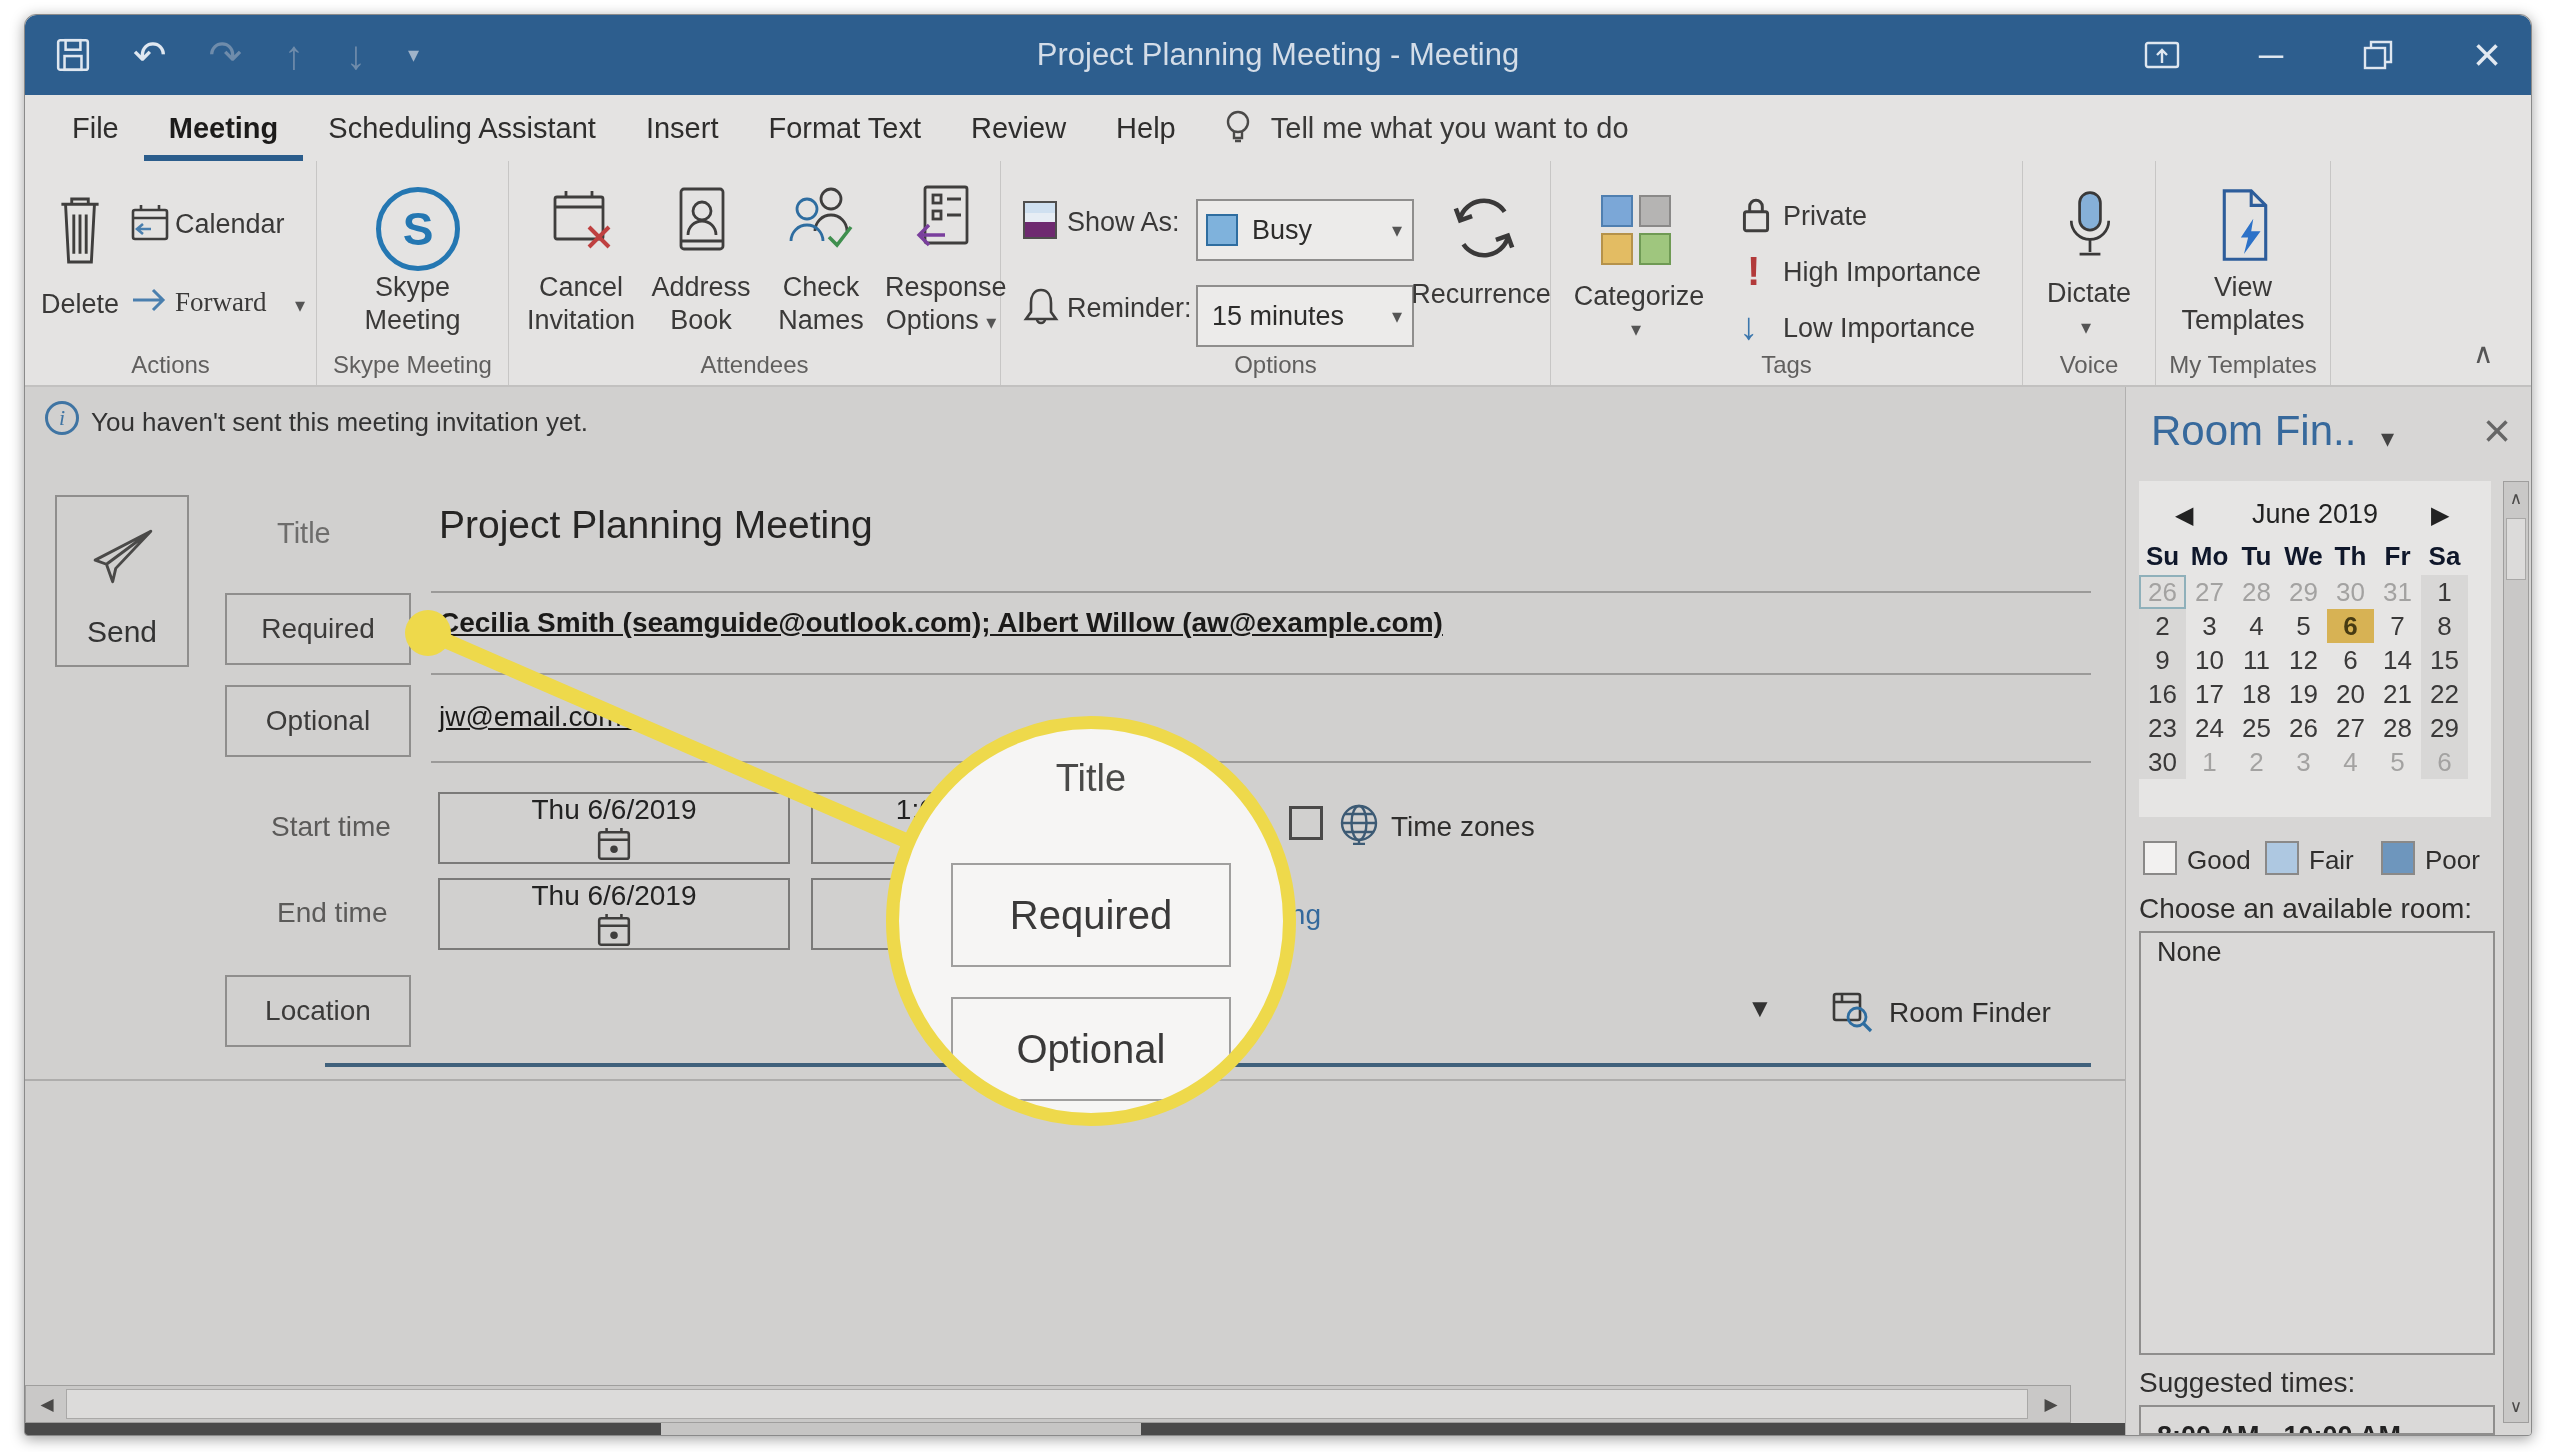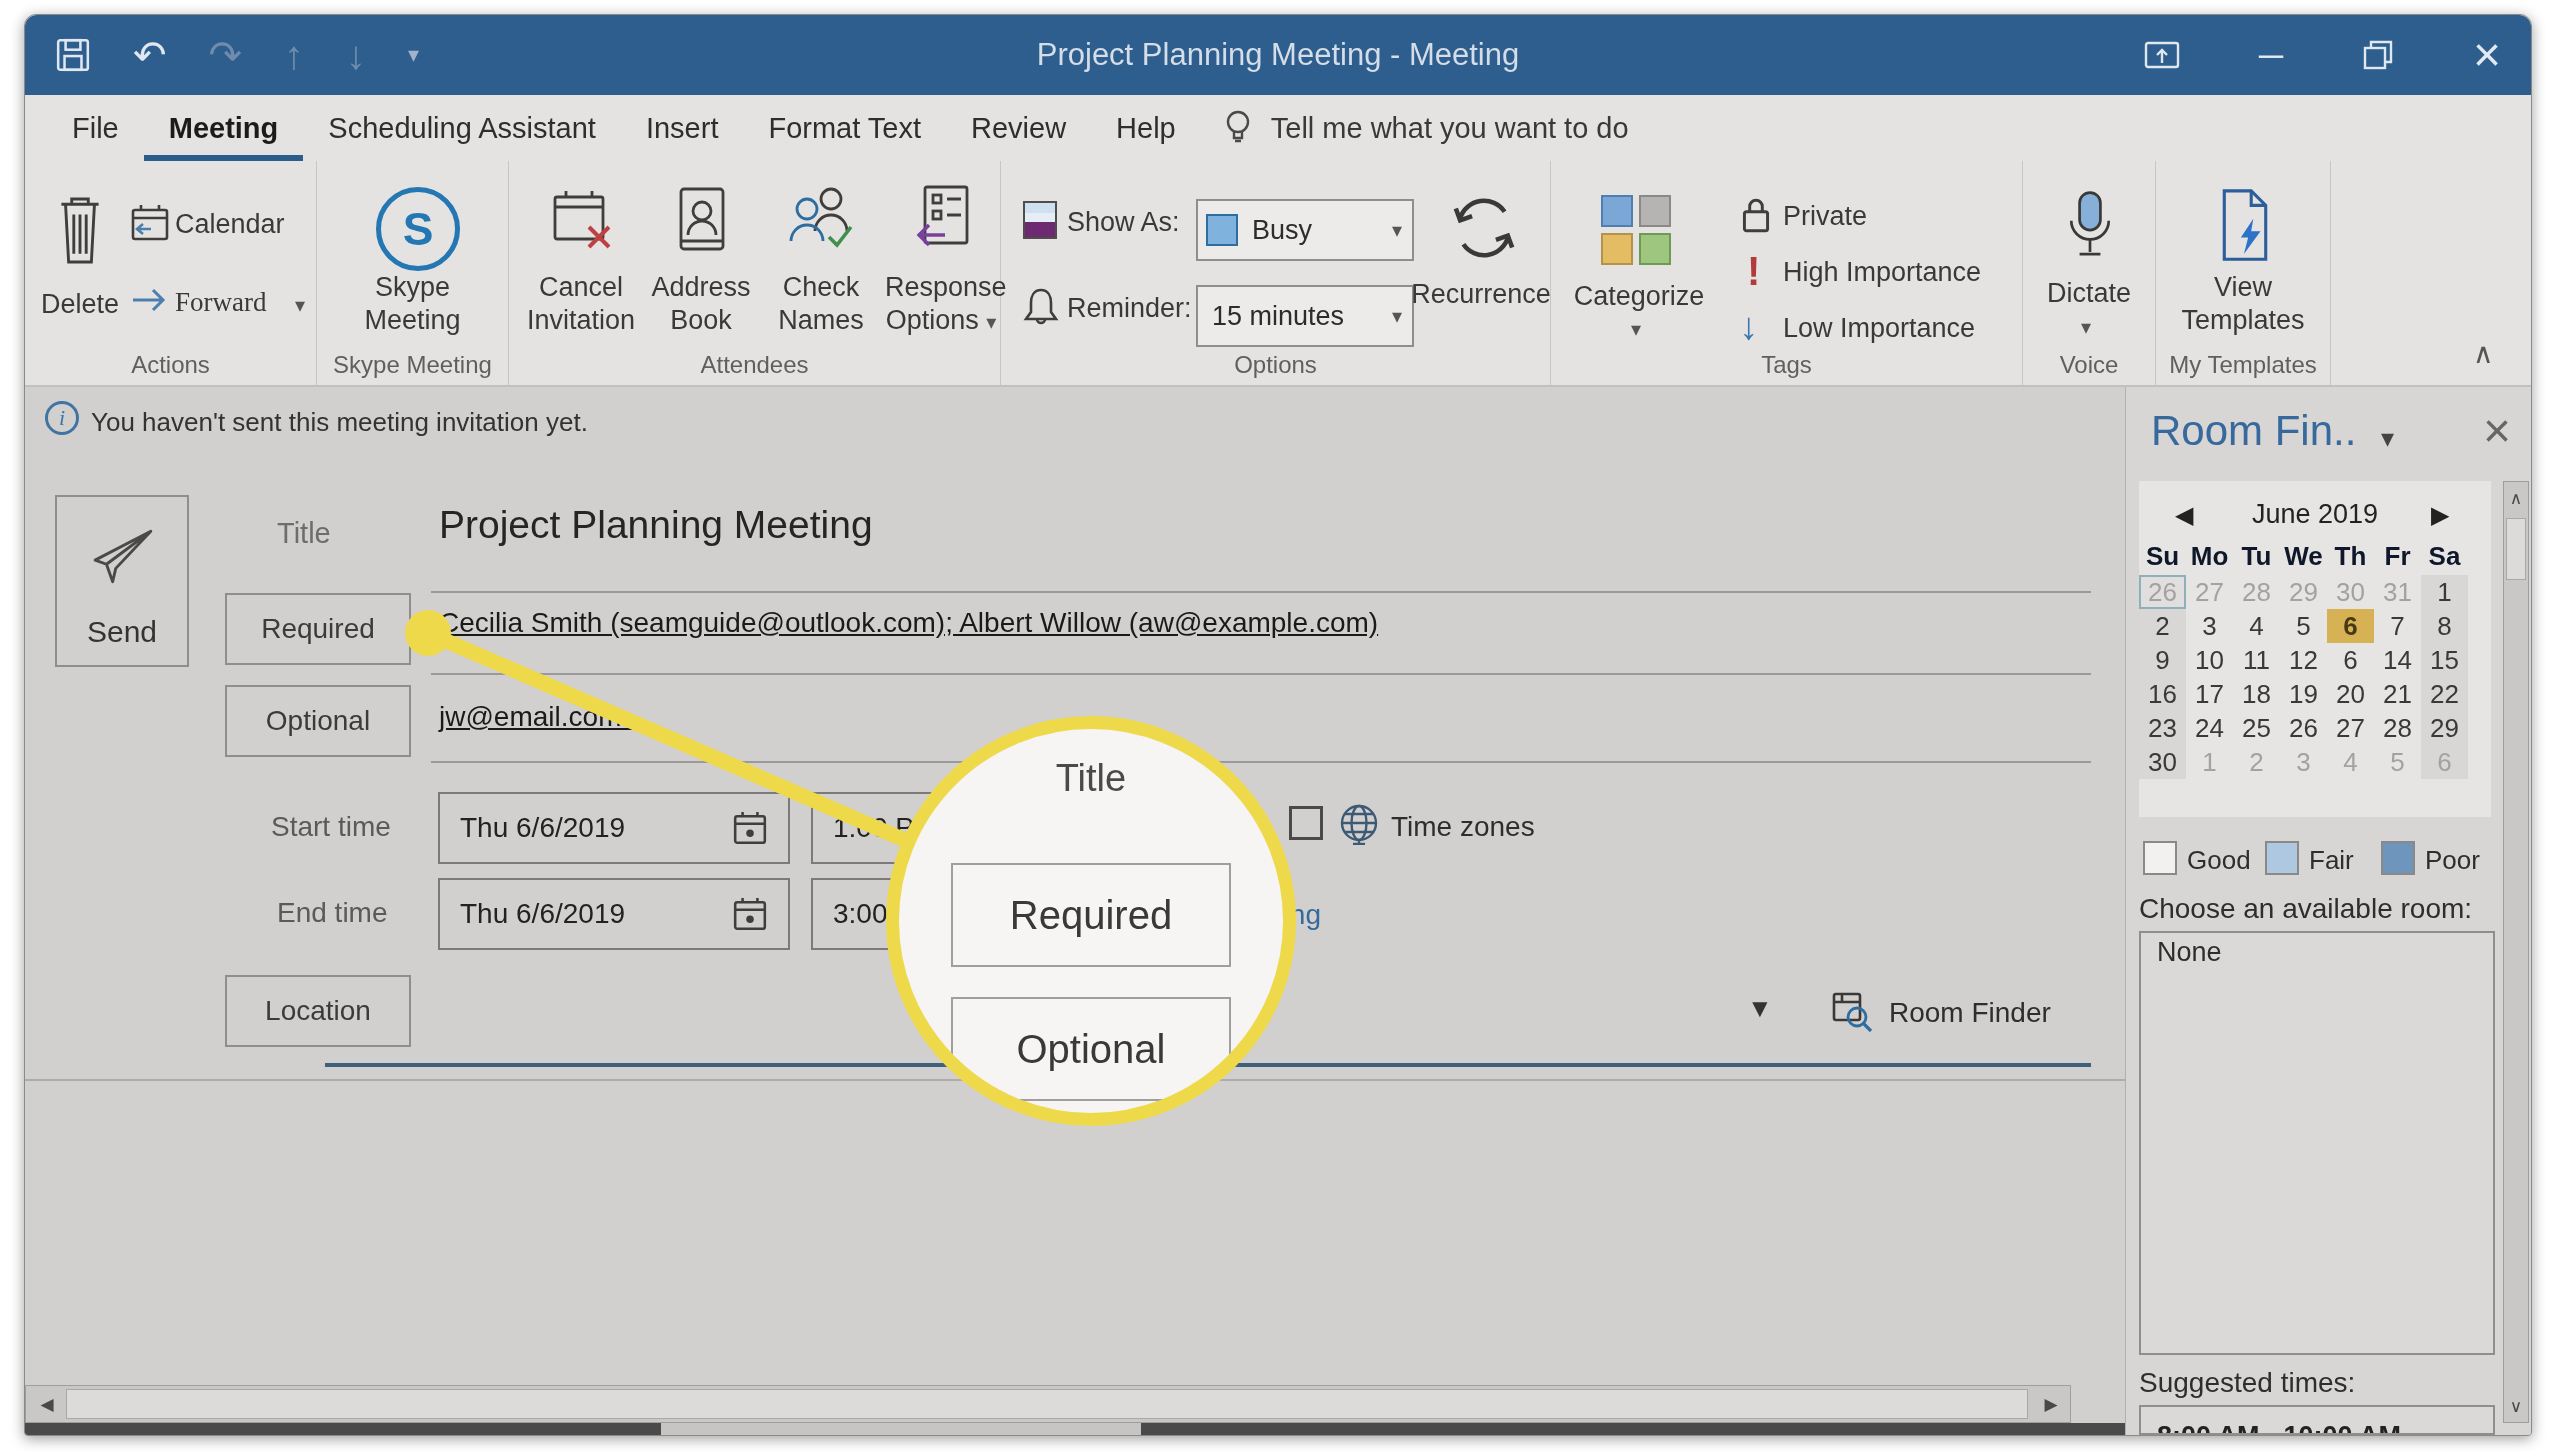--- a/index.html
+++ b/index.html
@@ -28,21 +28,21 @@
   .rgroup{position:absolute;top:0;height:226px;border-right:1px solid #c7c6c5;box-sizing:border-box;}
   .group-label{position:absolute;bottom:8px;left:0;width:100%;text-align:center;font-size:24px;color:#605f5e;}
   .rlabel{font-size:27px;color:#3a3938;}
   .big-lines{position:absolute;width:100%;text-align:center;font-size:27px;color:#3a3938;line-height:33px;}
   .caret{font-size:20px;color:#555;}
   .selbox{position:absolute;height:62px;border:2px solid #8f8e8d;background:#ecebea;
     display:flex;align-items:center;box-sizing:border-box;font-size:27px;color:#2d2c2b;}
   .fieldbox{position:absolute;border:2px solid #8f8e8d;display:flex;align-items:center;justify-content:center;
     font-size:28px;color:#3c3b3a;box-sizing:border-box;}
   .dtbox{position:absolute;border:2px solid #7b7a79;display:flex;align-items:center;
-    font-size:28px;color:#222;box-sizing:border-box;padding:0 20px;justify-content:space-between;}
+    font-size:28px;color:#222;box-sizing:border-box;padding:0 20px;justify-content:space-between;flex-direction:column;}
   .fline{position:absolute;height:2px;background:#9b9a99;}
   .maillink{color:#1b1a19;text-decoration:underline;font-size:28px;}
   
   #panel{position:absolute;left:2100px;top:372px;width:406px;height:1048px;background:#d7d6d5;
     border-left:1px solid #b1b0af;box-sizing:border-box;}
   #cal-card{position:absolute;left:2114px;top:466px;width:352px;height:336px;background:#e6e5e4;}
   #cal-dow{position:absolute;left:2114px;top:526px;width:329px;display:grid;grid-template-columns:repeat(7,47px);}
   #cal-dow span{text-align:center;font-size:26px;color:#0f172a;font-weight:700;}
   #cal-grid{position:absolute;left:2114px;top:560px;width:329px;display:grid;grid-template-columns:repeat(7,47px);grid-auto-rows:34px;}
   .cal-cell{display:flex;align-items:center;justify-content:center;font-size:26px;color:#3a3939;box-sizing:border-box;}
@@ -349,21 +349,21 @@
         </svg>
     </div>
     <div class="abs" style="left:0;top:118px;width:100%;text-align:center;font-size:30px;color:#333;">Send</div>
   </div>
 
   <div class="abs" style="left:252px;top:502px;font-size:29px;color:#6e6d6c;">Title</div>
   <div class="abs" style="left:414px;top:488px;font-size:39px;color:#262524;font-weight:500;">Project Planning Meeting</div>
   <div class="fline" style="left:406px;top:576px;width:1660px;"></div>
 
   <div class="fieldbox" style="left:200px;top:578px;width:186px;height:72px;">Required</div>
-  <div class="abs maillink" style="left:414px;top:592px;">Cecilia Smith (seamguide@outlook.com); Albert Willow (aw@example.com)</div>
+  <div class="abs maillink" style="left:414px;top:592px;font-weight:bold;">Cecilia Smith (seamguide@outlook.com); Albert Willow (aw@example.com)</div>
   <div class="fline" style="left:406px;top:658px;width:1660px;"></div>
 
   <div class="fieldbox" style="left:200px;top:670px;width:186px;height:72px;">Optional</div>
   <div class="abs maillink" style="left:414px;top:686px;">jw@email.com...</div>
   <div class="fline" style="left:406px;top:746px;width:1660px;"></div>
 
   <div class="abs" style="left:246px;top:796px;font-size:28px;color:#5b5a59;">Start time</div>
   <div class="dtbox" style="left:413px;top:777px;width:352px;height:72px;">
     <span>Thu 6/6/2019</span>
     <span>

